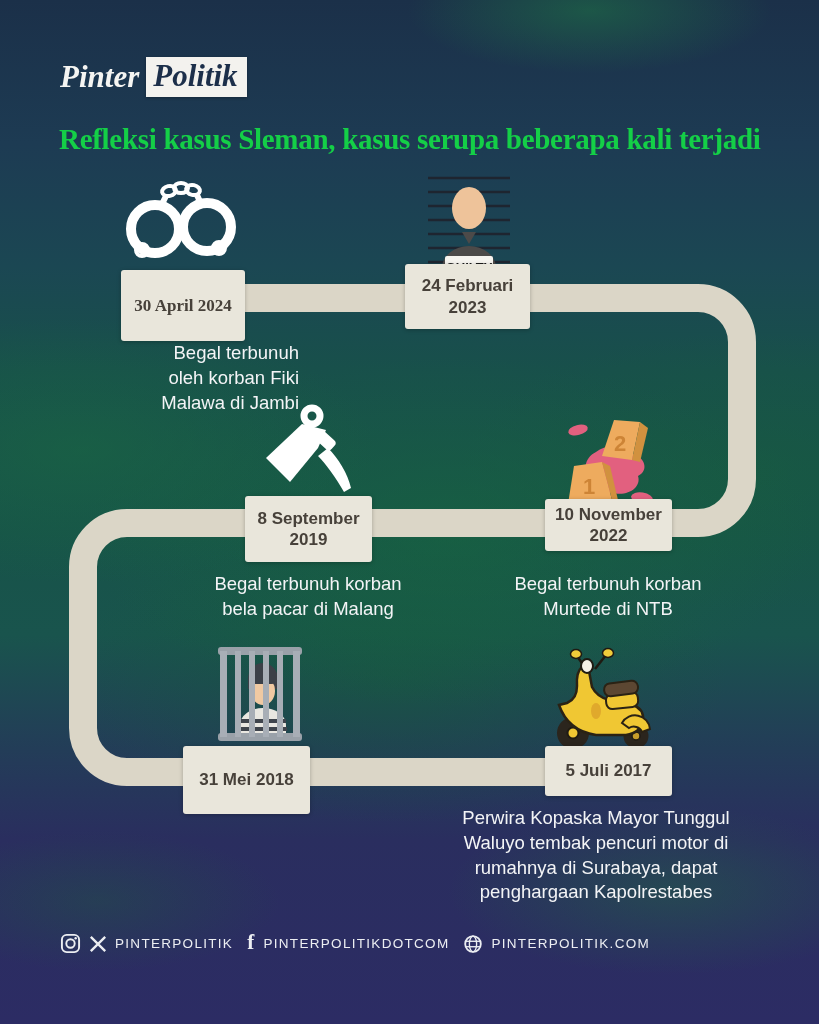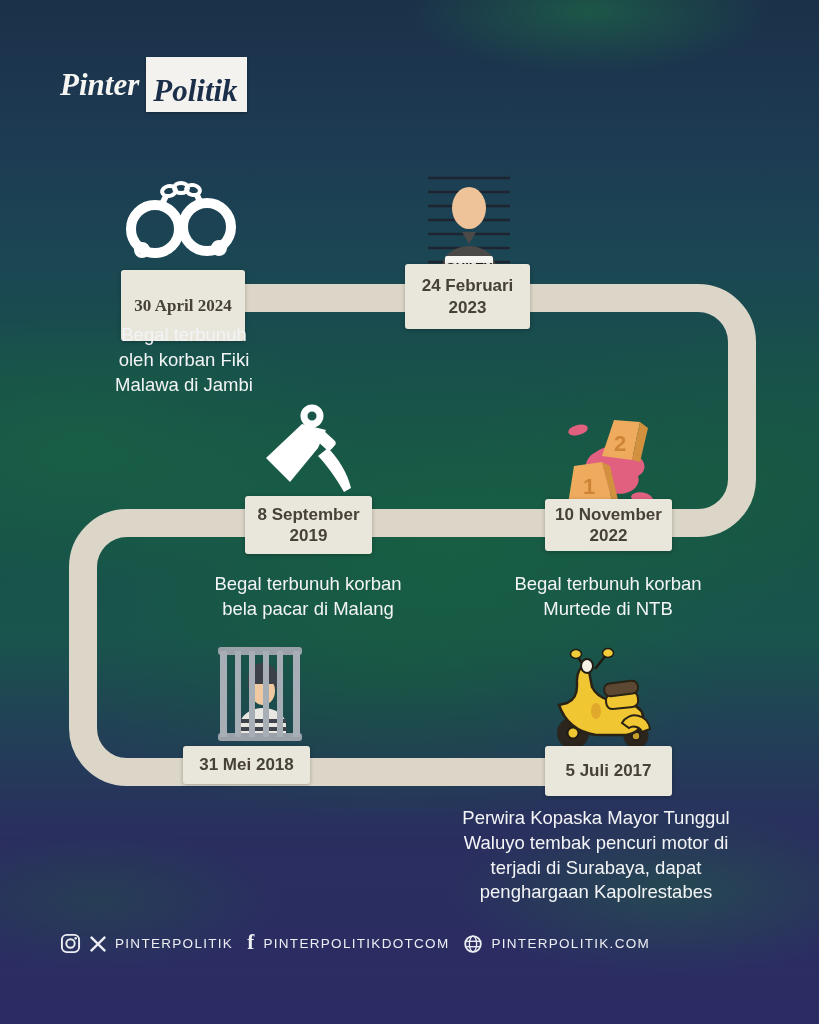--- a/index.html
+++ b/index.html
@@ -12,58 +12,59 @@
       radial-gradient(520px 250px at 55% 52%, rgba(23,104,62,.55), transparent 70%),
       radial-gradient(420px 200px at 92% 46%, rgba(24,96,60,.45), transparent 70%),
       radial-gradient(480px 210px at 48% 66%, rgba(21,92,58,.5), transparent 70%),
       radial-gradient(320px 120px at 82% 87%, rgba(30,112,62,.4), transparent 70%),
       radial-gradient(260px 100px at 12% 88%, rgba(28,100,58,.3), transparent 70%),
       linear-gradient(180deg,#1b3049 0%,#1d3b53 14%,#1b4753 26%,#18504b 36%,#175349 52%,#19544d 62%,#223f57 72%,#2a2e5f 82%,#2c2c64 100%);
   }
   .logo{position:absolute;left:60px;top:57px;display:flex;align-items:center;
         font-family:"Liberation Serif", serif;font-style:italic;font-weight:bold;font-size:31px;}
   .logo .p1{color:#f5f5f2;}
-  .logo .p2{background:#f3f2ee;color:#1c2f4a;padding:16px 9px 3px 7px;margin-left:7px;box-shadow:0 1px 3px rgba(0,0,0,.3);}
+  .logo .p2{background:#f3f2ee;color:#1c2f4a;padding:1px 9px 3px 7px;margin-left:7px;box-shadow:0 1px 3px rgba(0,0,0,.3);}
   .title{position:absolute;left:59px;top:123px;width:740px;
          font-family:"Liberation Serif", serif;font-weight:bold;font-size:29px;
          color:#14cf47;letter-spacing:-.3px;}
   .band-svg{position:absolute;left:0;top:0;}
   .datebox{position:absolute;background:#e9e6db;color:#47413a;font-weight:bold;font-size:17px;
            line-height:1.25;display:flex;align-items:center;justify-content:center;text-align:center;
            border-radius:3px;white-space:pre-line;box-shadow:0 1px 4px rgba(0,0,0,.25);}
   .desc{position:absolute;transform:translateX(-50%);color:#f3f4f6;font-size:18.5px;font-weight:500;
         line-height:1.34;text-align:center;white-space:pre-line;}
   .icon{position:absolute;}
   .footer{position:absolute;left:60px;top:933px;display:flex;align-items:center;gap:8px;
           color:#eceef2;font-size:13.5px;letter-spacing:1.3px;font-weight:500;}
   .footer .fb-f{font-family:"Liberation Serif", serif;font-weight:bold;font-size:21px;line-height:1;margin-top:-3px;}
   .footer .lbl{margin-right:6px;}
   .b1{left:121px;top:270px;width:124px;height:71px;font-family:Liberation Serif, serif;}
   .b2{left:405px;top:264px;width:125px;height:65px;}
-  .b3{left:245px;top:496px;width:127px;height:58px;}
+  .b3{left:245px;top:496px;width:127px;height:66px;}
   .b4{left:545px;top:499px;width:127px;height:52px;}
-  .b5{left:183px;top:746px;width:127px;height:38px;}
+  .b5{left:183px;top:746px;width:127px;height:68px;}
   .b6{left:545px;top:746px;width:127px;height:50px;text-align:center;}
-  .d1{left:184px;top:323px;width:230px;}
+  .d1{left:184px;top:341px;width:230px;text-align:right;}
   .d2{left:468px;top:339px;width:240px;}
   .d3{left:308px;top:572px;width:270px;}
   .d4{left:608px;top:572px;width:270px;}
   .d5{left:243px;top:808px;width:270px;}
   .d6{left:596px;top:806px;width:310px;}
 </style>
 </head>
 <body>
 
 <div class="poster">
 
   <div class="logo">
     <span class="p1">Pinter</span>
     <span class="p2">Politik</span>
   </div>
 
+  <div class="title">Refleksi kasus Sleman, kasus serupa beberapa kali terjadi</div>
 
   <svg class="band-svg" width="819" height="1024" viewBox="0 0 819 1024">
     <path d="M 121 298 L 698 298 A 44 44 0 0 1 742 342 L 742 479 A 44 44 0 0 1 698 523 L 127 523 A 44 44 0 0 0 83 567 L 83 728 A 44 44 0 0 0 127 772 L 672 772" fill="none" stroke="#dbd6c7" stroke-width="28"></path>
   </svg>
 
   <svg class="icon" style="left:120px;top:176px" width="122" height="86" viewBox="0 0 122 86">
     <circle cx="35" cy="53" r="24" fill="none" stroke="#ffffff" stroke-width="10"></circle>
     <circle cx="87" cy="51" r="24" fill="none" stroke="#ffffff" stroke-width="10"></circle>
     <circle cx="22" cy="74" r="6" fill="none" stroke="#ffffff" stroke-width="4"></circle>
     <circle cx="99" cy="72" r="6" fill="none" stroke="#ffffff" stroke-width="4"></circle>
@@ -160,21 +161,21 @@
     <path d="M19 60 Q28 86 56 90 L86 90 Q101 88 103 75 Q104 64 93 60 L69 55 Q57 52 52 42 L49 26 Q47 19 42 22 Q36 27 37 41 Q37 54 27 58 Z" fill="#f0c733" stroke="#2a2214" stroke-width="2.5"></path>
     <ellipse cx="47" cy="21" rx="6" ry="7" fill="#f5f0e6" stroke="#1f1a12" stroke-width="2"></ellipse>
     <rect x="66" y="48" width="32" height="15" rx="6" fill="#f0c733" stroke="#2a2214" stroke-width="2" transform="rotate(-6 82 55)"></rect>
     <rect x="64" y="37" width="34" height="13" rx="6" fill="#5c4732" stroke="#2a2214" stroke-width="2" transform="rotate(-7 81 43)"></rect>
     <ellipse cx="56" cy="66" rx="5" ry="8" fill="#e0a92c"></ellipse>
     <path d="M82 78 A15 15 0 0 1 110 84 L102 87 A9 9 0 0 0 89 83 Z" fill="#f0c733" stroke="#2a2214" stroke-width="2"></path>
   </svg>
   <div class="datebox b6">5 Juli 2017</div>
   <div class="desc d6">Perwira Kopaska Mayor Tunggul
 Waluyo tembak pencuri motor di
-terjadi di Surabaya, dapat
+rumahnya di Surabaya, dapat
 penghargaan Kapolrestabes</div>
 
   <div class="footer">
     <svg width="21" height="21" viewBox="0 0 22 22">
       <rect x="2" y="2" width="18" height="18" rx="5" fill="none" stroke="#eceef2" stroke-width="2"></rect>
       <circle cx="11" cy="11" r="4.4" fill="none" stroke="#eceef2" stroke-width="2"></circle>
       <circle cx="16.4" cy="5.6" r="1.3" fill="#eceef2"></circle>
     </svg>
     <svg width="18" height="18" viewBox="0 0 20 20">
       <path d="M2 2 L18 18 M18 2 L2 18" stroke="#eceef2" stroke-width="2.6"></path>

